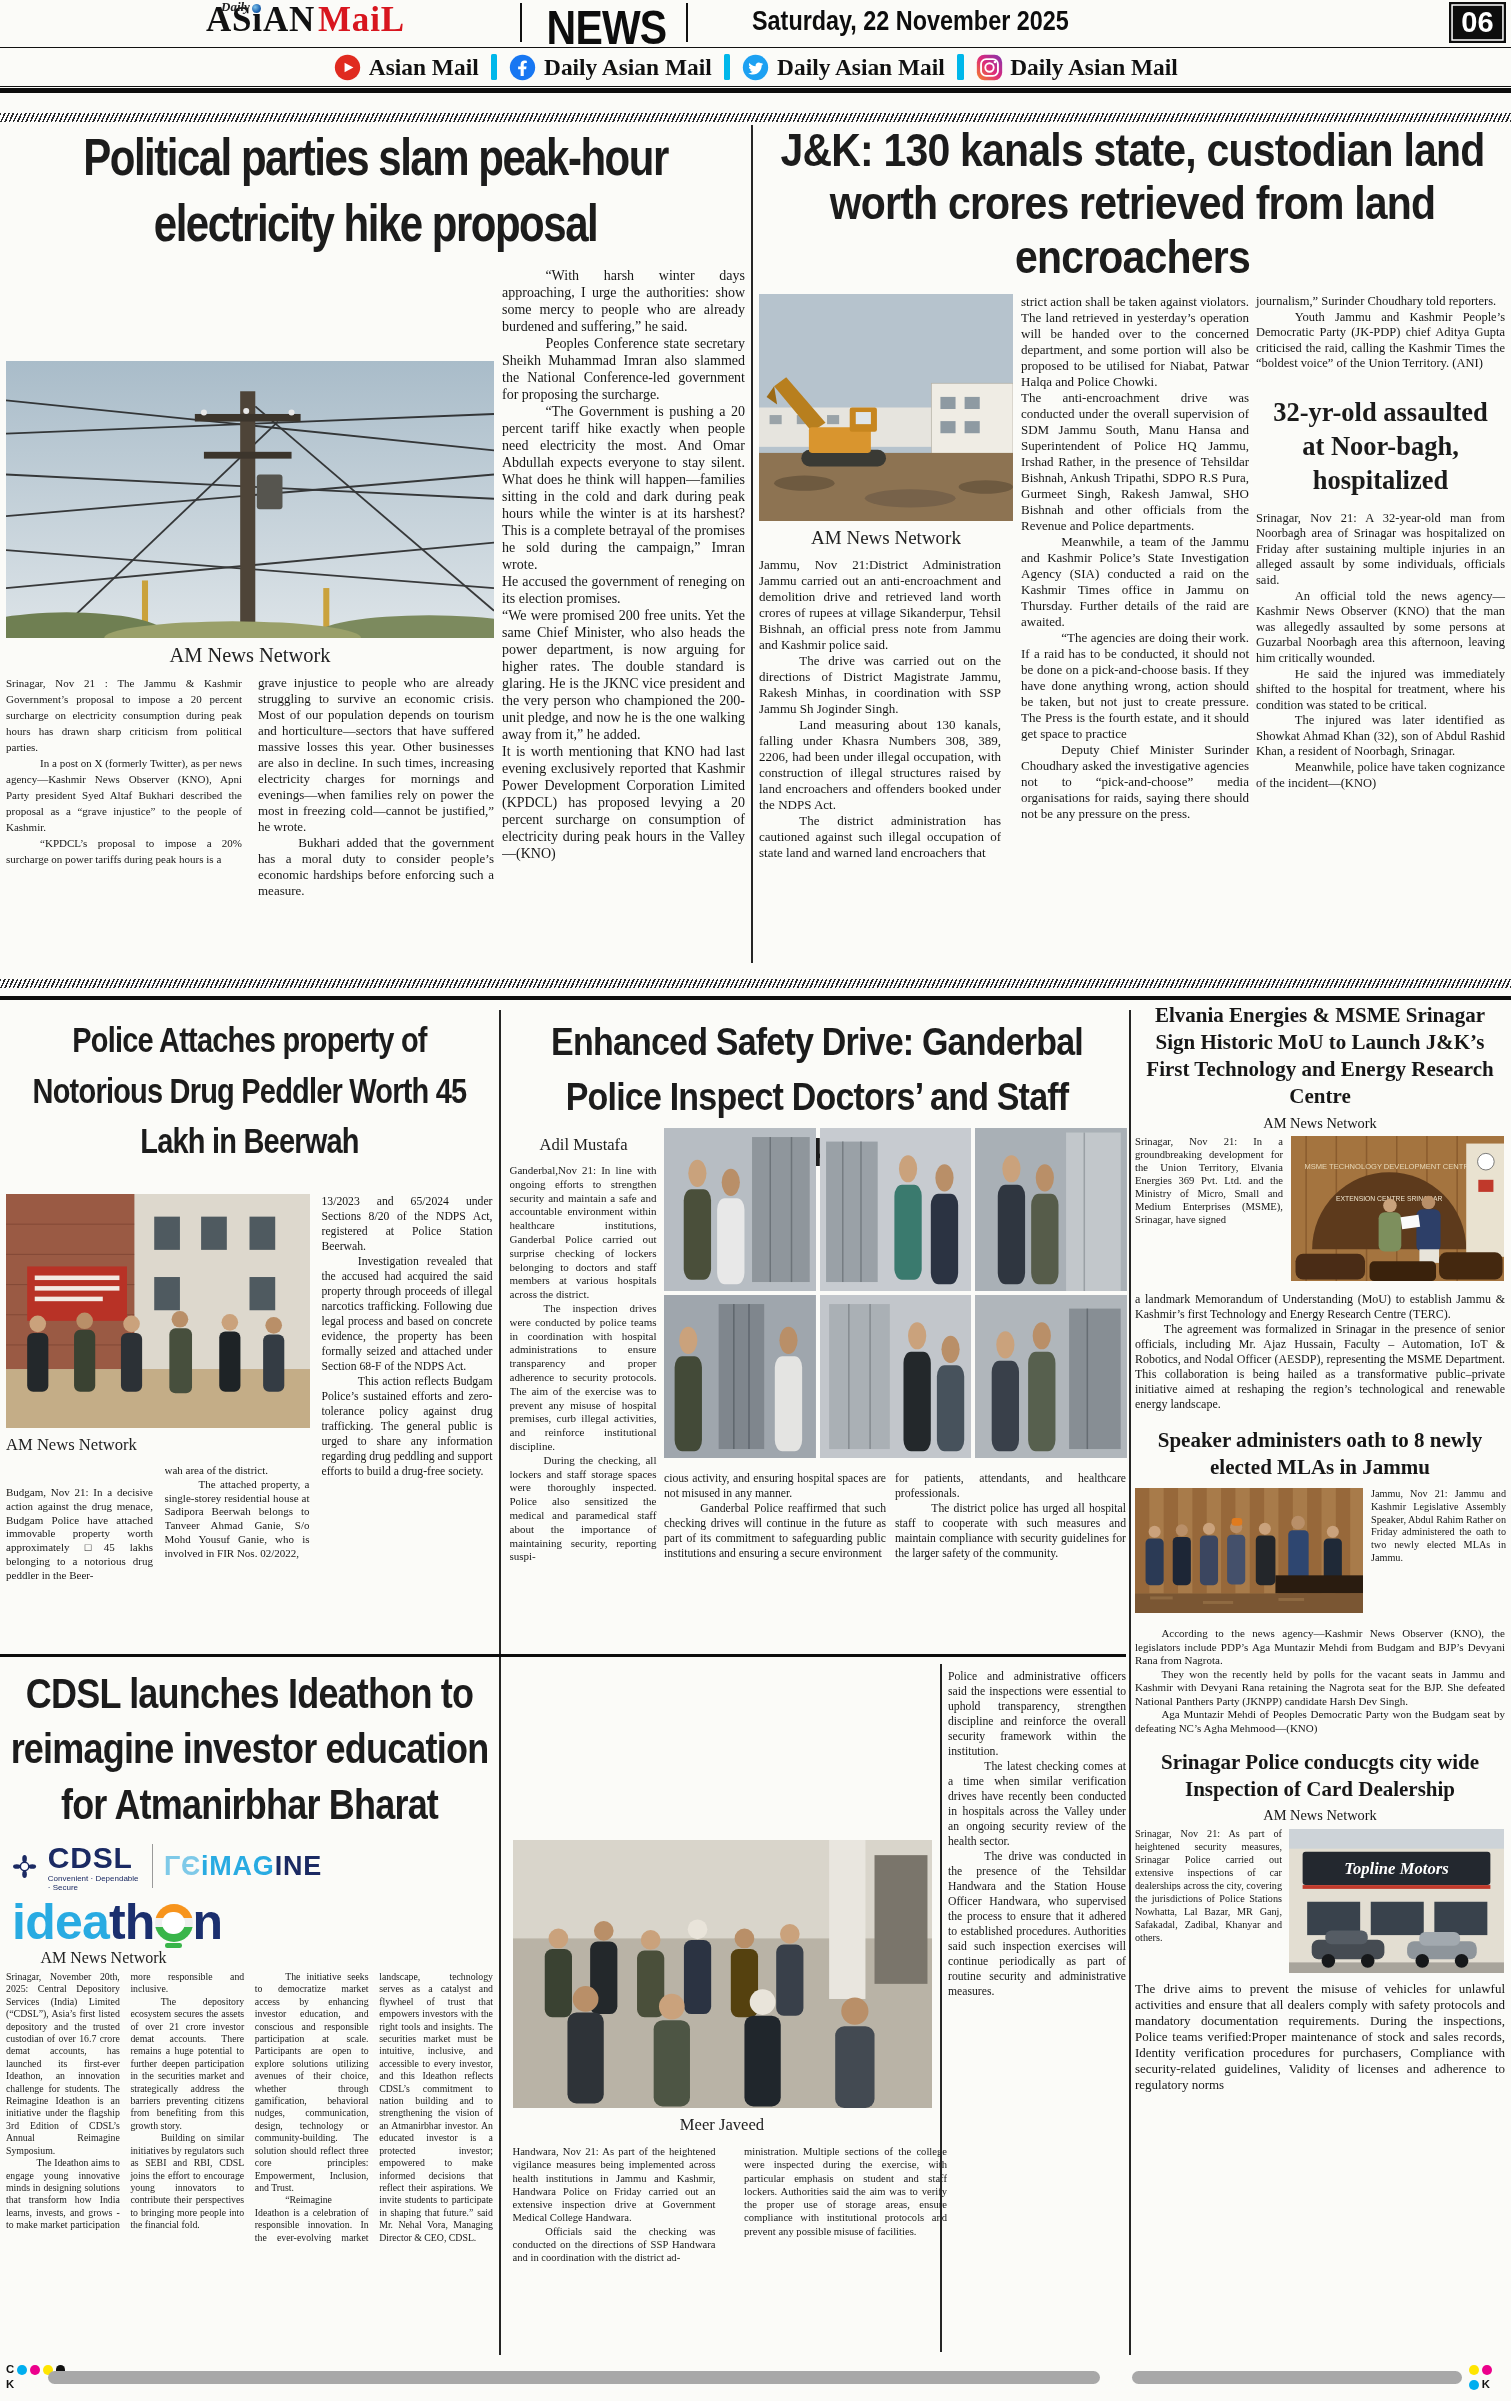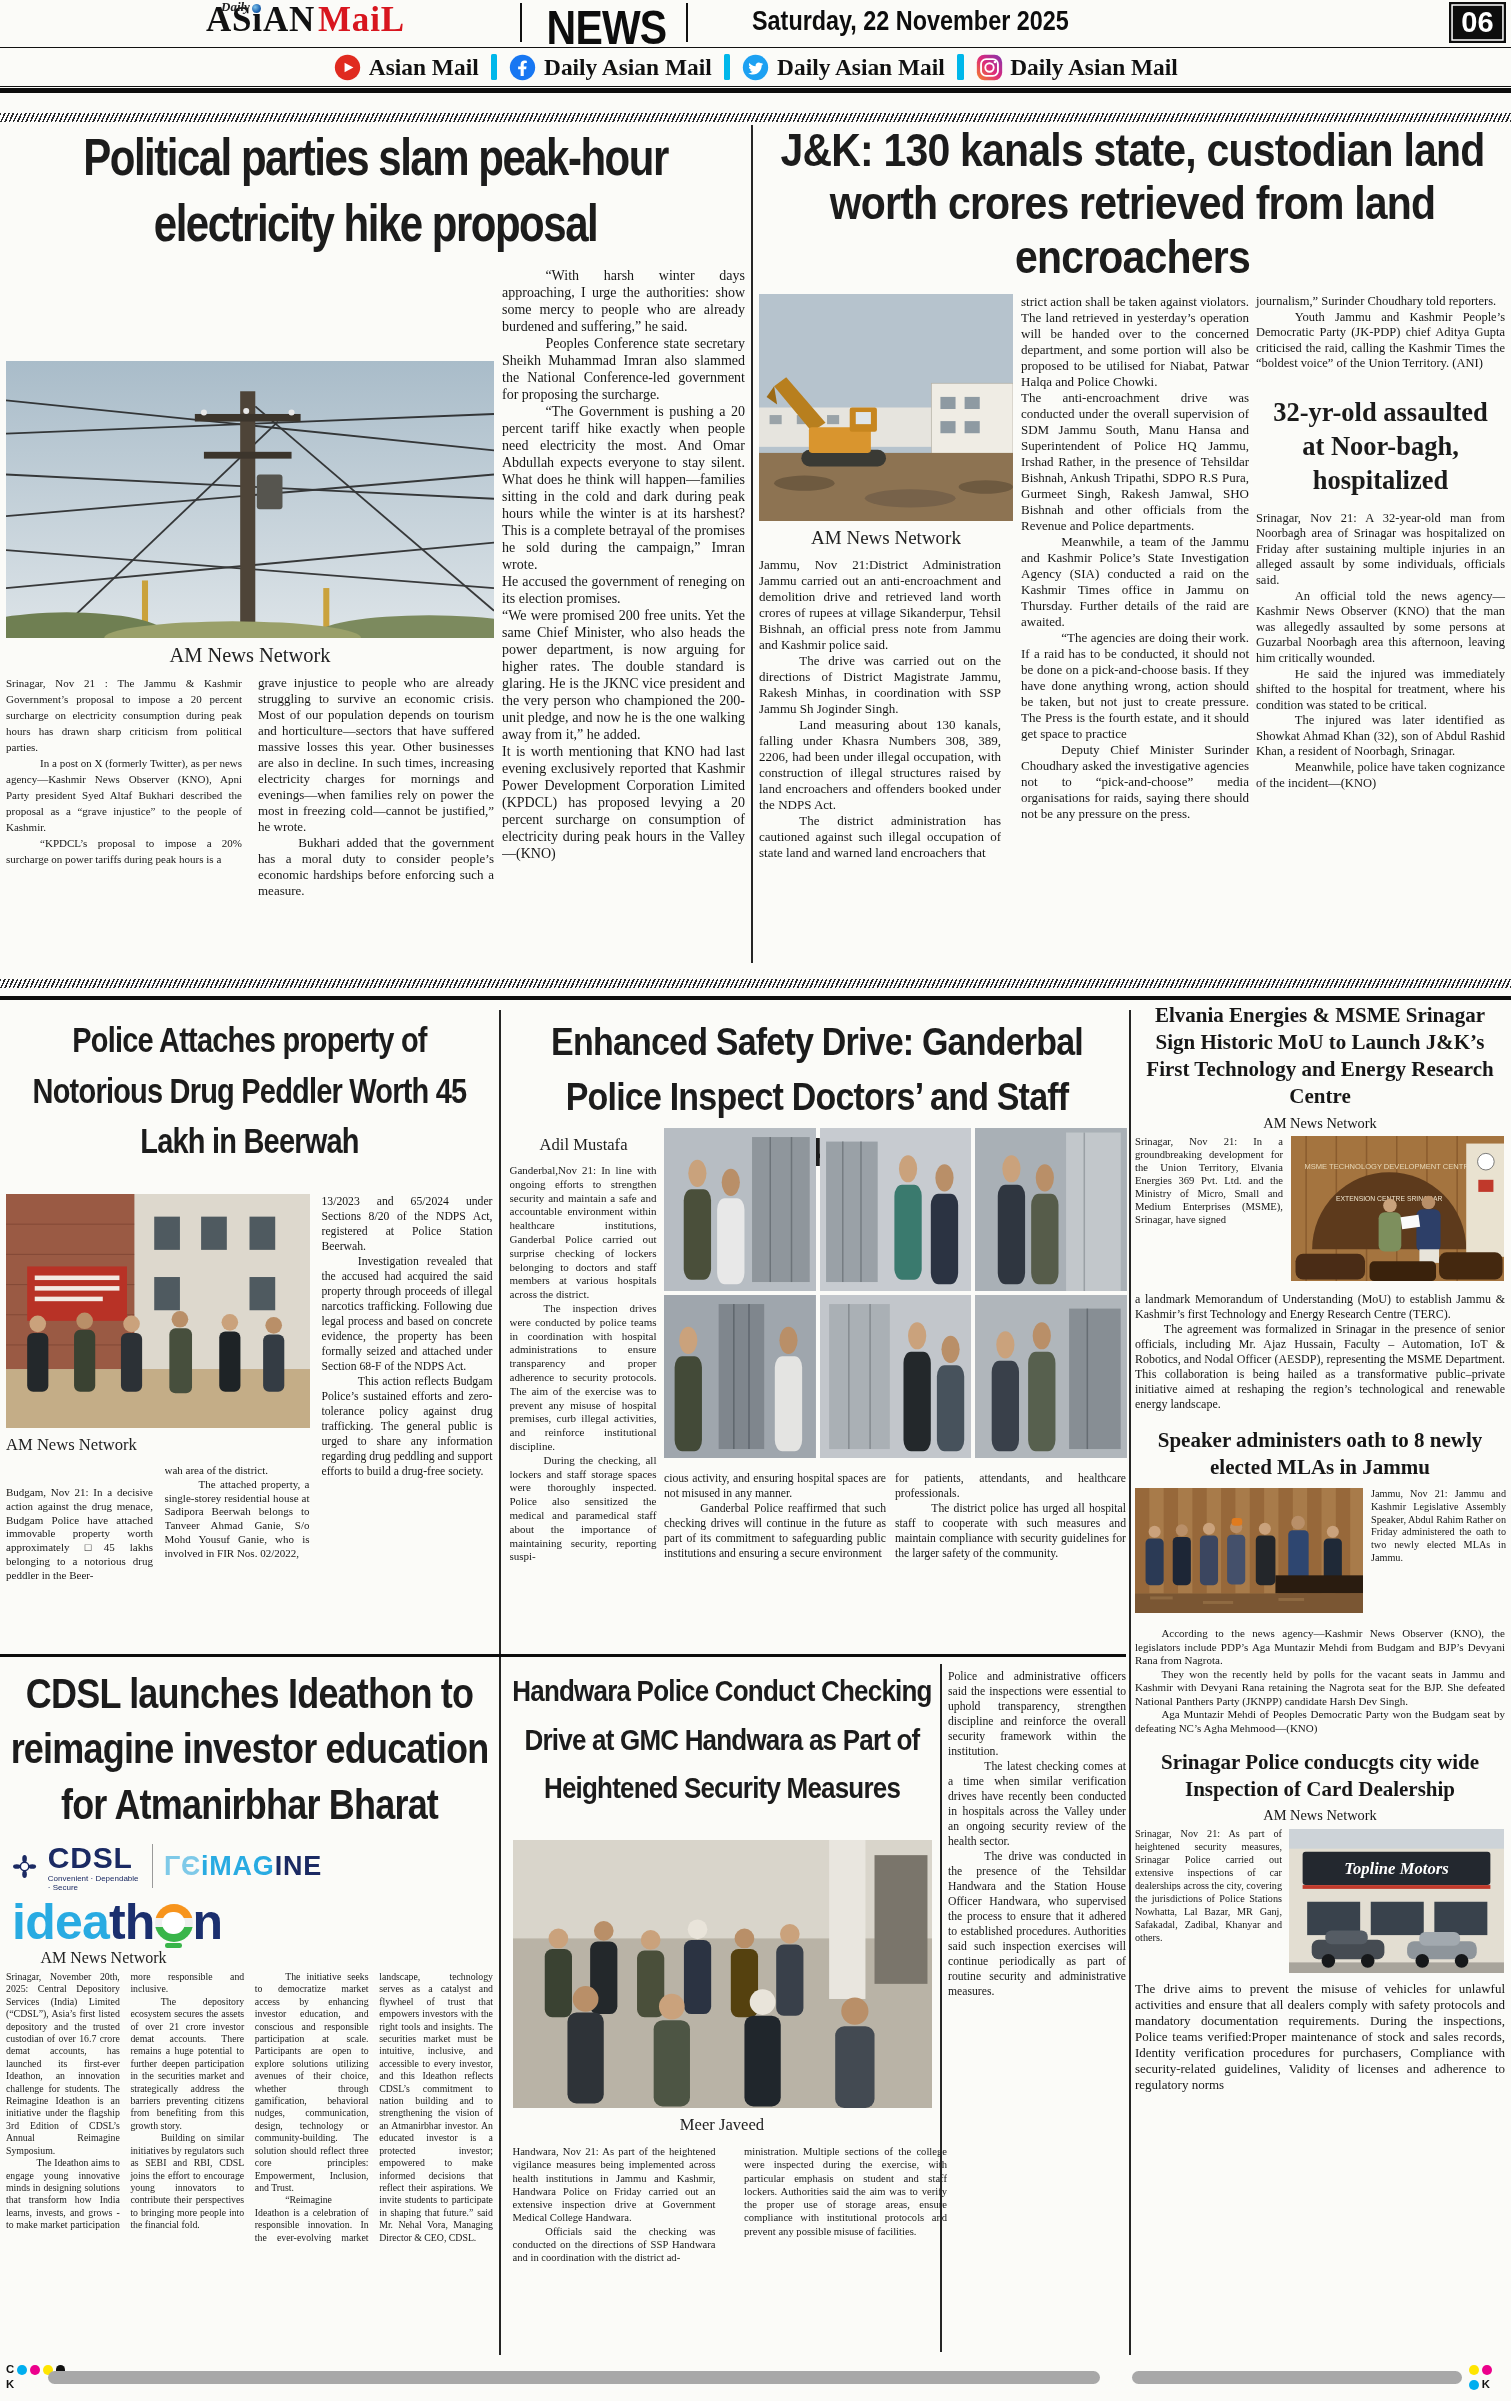--- a/index.html
+++ b/index.html
@@ -460,23 +460,20 @@
       <p class="noind">Srinagar, November 20th, 2025: Central Depository Services (India) Limited (“CDSL”), Asia’s first listed depository and the trusted custodian of over 16.7 crore demat accounts, has launched its first-ever Ideathon, an innovation challenge for students. The Reimagine Ideathon is an initiative under the flagship 3rd Edition of CDSL’s Annual Reimagine Symposium.</p>
       <p>The Ideathon aims to engage young innovative minds in designing solutions that transform how India learns, invests, and grows - to make market participation more responsible and inclusive.</p>
       <p>The depository ecosystem secures the assets of over 21 crore investor demat accounts. There remains a huge potential to further deepen participation in the securities market and strategically address the barriers preventing citizens from benefiting from this growth story.</p>
       <p>Building on similar initiatives by regulators such as SEBI and RBI, CDSL joins the effort to encourage young innovators to contribute their perspectives to bringing more people into the financial fold.</p>
       <p>The initiative seeks to democratize market access by enhancing investor education, and conscious and responsible participation at scale. Participants are open to explore solutions utilizing avenues of their choice, whether through gamification, behavioral nudges, communication, design, technology or community-building. The solution should reflect three core principles: Empowerment, Inclusion, and Trust.</p>
       <p>“Reimagine Ideathon is a celebration of responsible innovation. In the ever-evolving market landscape, technology serves as a catalyst and flywheel of trust that empowers investors with the right tools and insights. The securities market must be intuitive, inclusive, and accessible to every investor, and this Ideathon reflects CDSL’s commitment to nation building and to strengthening the vision of an Atmanirbhar investor. An educated investor is a protected investor; empowered to make informed decisions that reflect their aspirations. We invite students to participate in shaping that future.” said Mr. Nehal Vora, Managing Director &amp; CEO, CDSL.</p>
     </div>
   </div>
 
   <div class="abs" style="left:508px;top:1663px;width:428px;height:692px;">
-    <div class="hl" style="left:0;top:3px;width:428px;font-size:26px;line-height:42px;letter-spacing:-0.8px;">
-      <span style="transform:scaleY(1.16);">Handwara Police Conduct Checking Drive at GMC Handwara as Part of Heightened Security Measures</span>
-    </div>
     <div class="ph" style="left:4.5px;top:177px;width:419px;height:268px;">
       <svg viewBox="0 0 554 354" preserveAspectRatio="none">
         <rect width="554" height="354" fill="#b9b3a6"></rect>
         <rect width="554" height="130" fill="#d9d5cb"></rect>
         <rect x="418" y="0" width="48" height="210" fill="#e9e6df"></rect>
         <rect x="478" y="20" width="70" height="170" fill="#7a756b"></rect>
         <g>
           <circle cx="60" cy="130" r="13" fill="#caa27c"></circle>
             <rect x="42" y="144" width="36" height="90" rx="10" fill="#3a4232"></rect>
           <circle cx="120" cy="120" r="13" fill="#b98f68"></circle>

